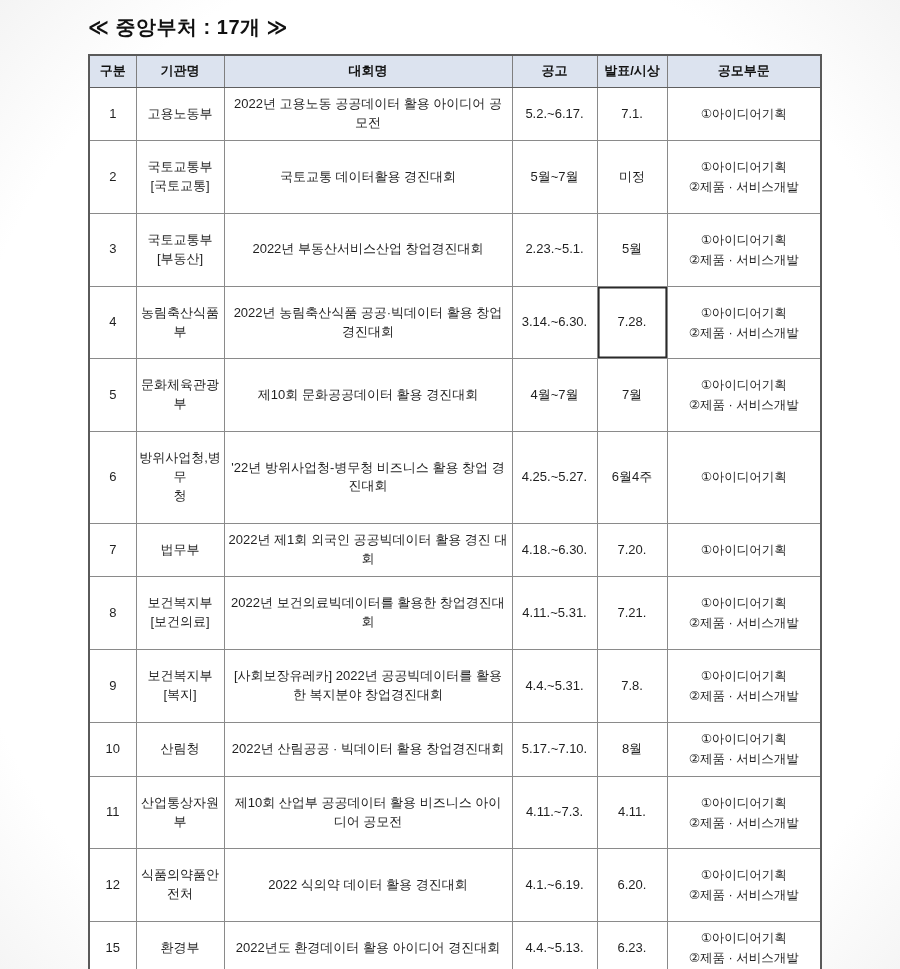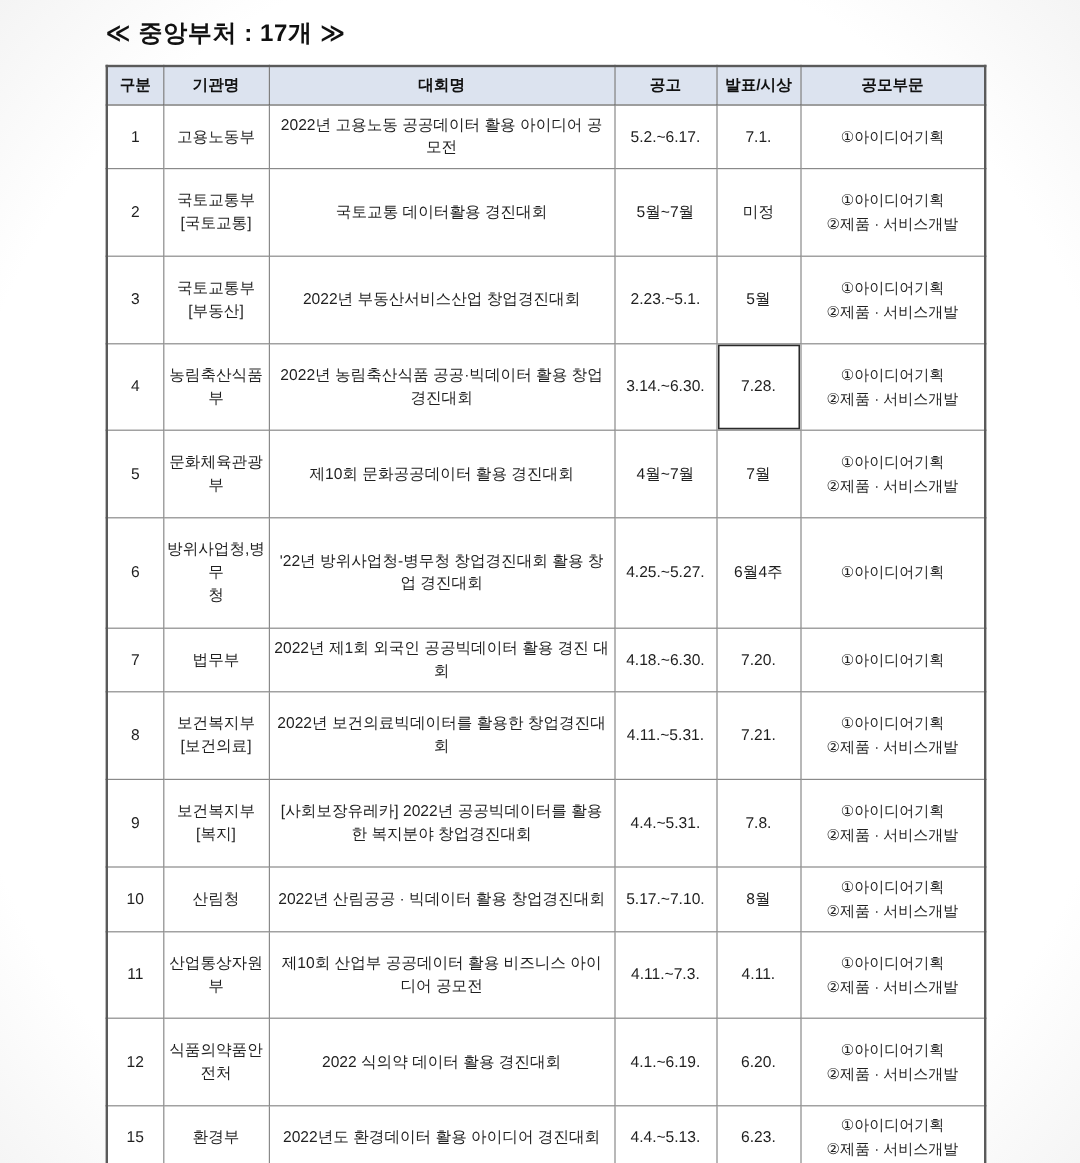--- a/index.html
+++ b/index.html
@@ -138,21 +138,21 @@
     <td class="cell-award">7월</td>
     <td class="cell-categories">
             <div class="cat-line">①아이디어기획</div>
             <div class="cat-line">②제품 · 서비스개발</div>
           </td>
   </tr>
         <tr>
     <td class="cell-no">6</td>
     <td class="cell-agency">방위사업청,병무
 청</td>
-    <td class="cell-competition">'22년 방위사업청-병무청 창업경진대회 활용 창업 경진대회</td>
+    <td class="cell-competition">'22년 방위사업청-병무청 비즈니스 활용 창업 경진대회</td>
     <td class="cell-notice">4.25.~5.27.</td>
     <td class="cell-award">6월4주</td>
     <td class="cell-categories">
             <div class="cat-line">①아이디어기획</div>
           </td>
   </tr>
         <tr>
     <td class="cell-no">7</td>
     <td class="cell-agency">법무부</td>
     <td class="cell-competition">2022년 제1회 외국인 공공빅데이터 활용 경진 대회</td>

